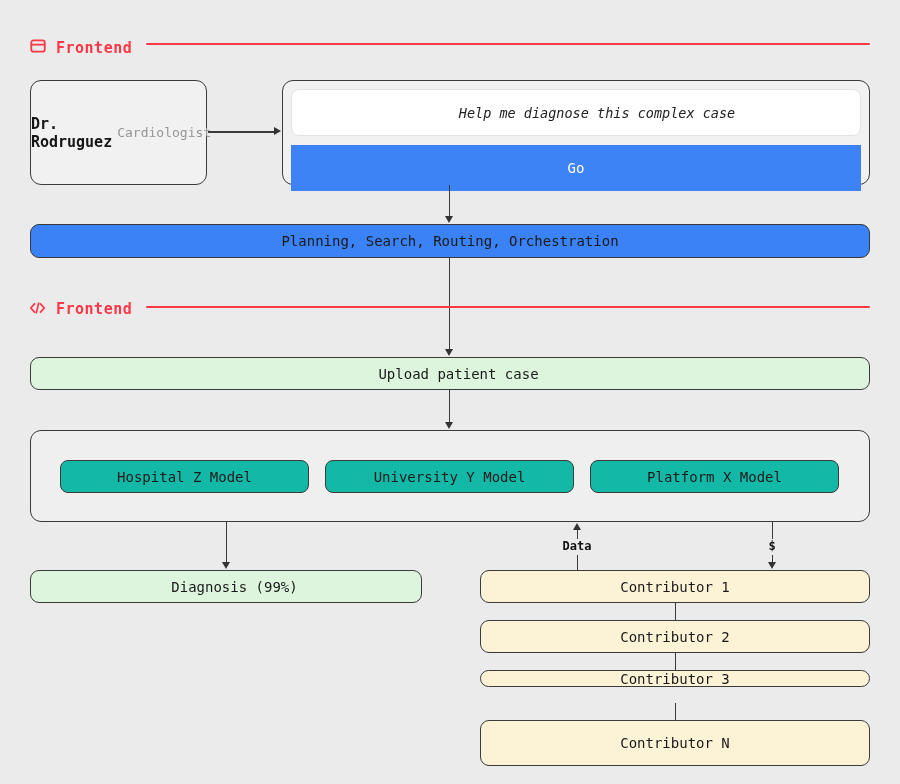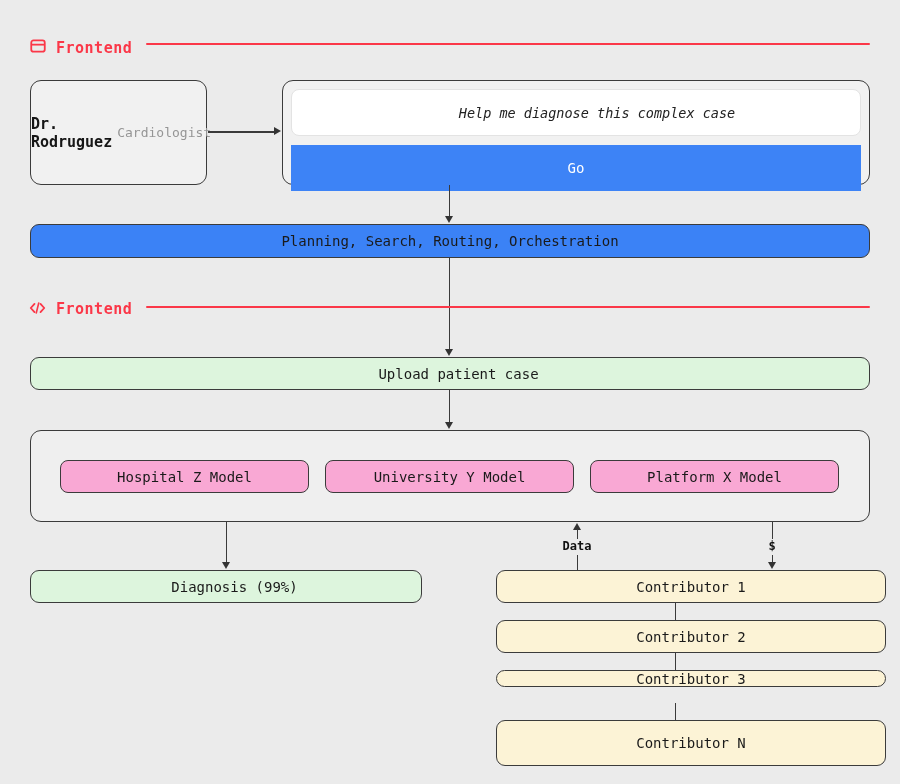--- a/index.html
+++ b/index.html
@@ -16,21 +16,21 @@
   .red-line { height:2px; background:#fb3748; border-radius:1px; }
   
   .node {
     position:absolute; border:1.5px solid #3b3b3b; border-radius:9px;
     display:flex; align-items:center; justify-content:center;
     font-size:14px; color:#1a1a1a;
   }
   .panel { background:#f1f1f1; border-radius:11px; }
   .green { background:#ddf5dd;padding-left:17px; }
   .cyan  { background:#3b82f6; }
-  .cream { background:#fcf3d6;margin-left:16px; }
+  .cream { background:#fcf3d6; }
   
   .vl { position:absolute; width:1.5px; background:#3a3a3a; }
   .hl { position:absolute; height:1.5px; background:#3a3a3a; }
   .ah { position:absolute; width:0; height:0; }
   .ah.down  { border-left:4.5px solid transparent; border-right:4.5px solid transparent; border-top:7px solid #333; }
   .ah.up    { border-left:4.5px solid transparent; border-right:4.5px solid transparent; border-bottom:7px solid #333; }
   .ah.right { border-top:4.5px solid transparent; border-bottom:4.5px solid transparent; border-left:7px solid #333; }
   .flow-label { position:absolute; font-size:12px; font-weight:bold; color:#111;
     text-align:center; background:#ebebeb; line-height:15px; }
   
@@ -53,21 +53,21 @@
     font-size:13.5px; font-style:italic; color:#222;padding-left:42px;
   }
   .go-btn {
     position:absolute; left:8px; top:64px; width:570px; height:46px;
     background:#3d83f6; border:none; border-radius:0;
     display:flex; align-items:center; justify-content:center;
     font-size:14px; color:#ffffff; cursor:pointer;
     font-family:"DejaVu Sans Mono","Liberation Mono",monospace;
   }
   .chip { position:absolute; top:29px; height:33px; width:249px;
-    background:#f9a8d4; border:1.5px solid #3b3b3b; border-radius:8px;
+    background:#14b8a6; border:1.5px solid #3b3b3b; border-radius:8px;
     display:flex; align-items:center; justify-content:center; font-size:14px; }
 </style>
 </head>
 <body>
 
 <div class="page">
 
   <svg class="abs" style="left:29px;top:37px" width="18" height="18" viewBox="0 0 24 24">
     <rect x="3" y="4.5" width="18" height="15" rx="3" fill="none" stroke="#fb3748" stroke-width="2.4"></rect>
     <line x1="3" y1="10.2" x2="21" y2="10.2" stroke="#fb3748" stroke-width="2.4"></line>

